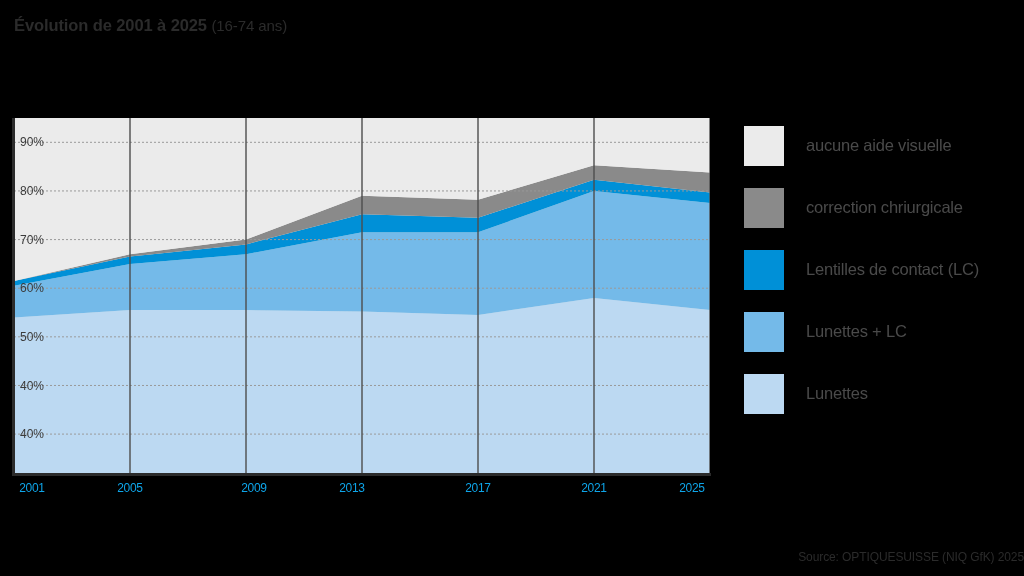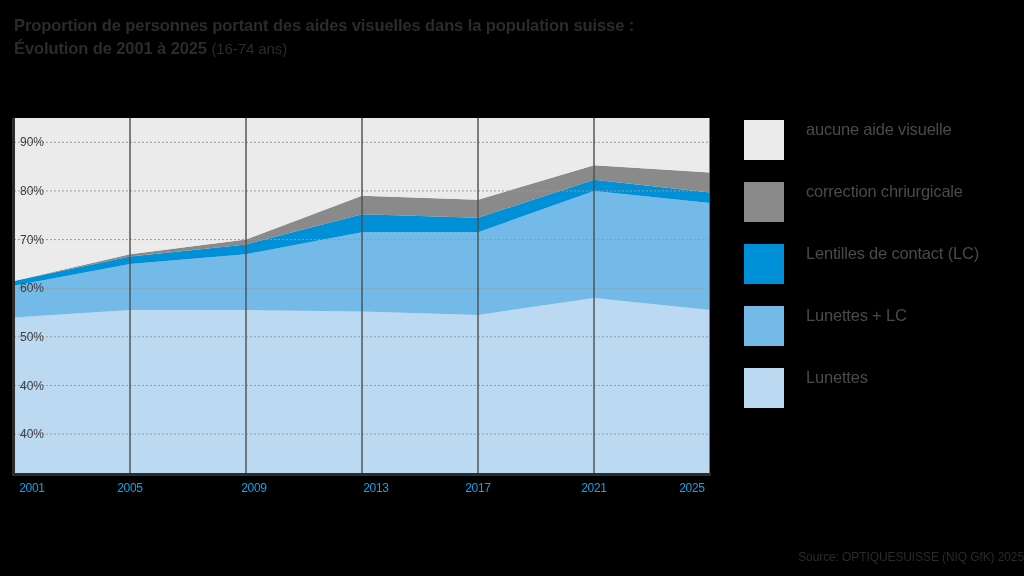--- a/index.html
+++ b/index.html
@@ -81,21 +81,21 @@
   }
 
   
   .legend {
     position:absolute;
     left:744px; top:120px;
     width:280px;
   }
   .legend-row {
     display:flex;
-    align-items:flex-start;
+    align-items:center;
     height:51px;
     margin-bottom:11px;
   }
   .legend-swatch {
     width:40px; height:40px;
     flex:0 0 40px;
   }
   .legend-label {
     margin-left:22px;
     font-size:16.5px;
@@ -113,21 +113,20 @@
     white-space:nowrap;
     letter-spacing:-0.1px;
   }
 </style>
 </head>
 <body>
 
 <div class="page">
 
   <div class="title-block">
-    <div class="title-line1">Proportion de personnes portant des aides visuelles dans la population suisse :</div>
     <div class="title-line2">
       <span>Évolution de 2001 à 2025</span>
       <span class="sub">(16-74 ans)</span>
     </div>
   </div>
 
   <div class="chart-wrap">
     <div class="plot">
       <svg id="chart-svg" viewBox="0 0 696 355" preserveAspectRatio="none">
           <path d="M0.00,199.38 L116.00,192.09 L232.00,192.09 L348.00,193.55 L464.00,196.95 L580.00,179.93 L696.00,192.09 L696.00,461.99 L580.00,461.99 L464.00,461.99 L348.00,461.99 L232.00,461.99 L116.00,461.99 L0.00,461.99 Z" fill="#bcd9f2"></path>
@@ -161,21 +160,21 @@
       </div>
   </div>
 
   <div class="axis-left"></div>
   <div class="axis-bottom"></div>
 
   <div class="xlabels" id="xlabels">
       <div class="xlabel" style="left: 32px;">2001</div>
       <div class="xlabel" style="left: 130px;">2005</div>
       <div class="xlabel" style="left: 246px; margin-left: 8px;">2009</div>
-      <div class="xlabel" style="left: 376px;">2013</div>
+      <div class="xlabel" style="left: 352px;">2013</div>
       <div class="xlabel" style="left: 478px;">2017</div>
       <div class="xlabel" style="left: 594px;">2021</div>
       <div class="xlabel" style="left: 692px;">2025</div>
     </div>
 
   <div class="legend" id="legend">
       <div class="legend-row">
         <span class="legend-swatch" style="background: rgb(235, 235, 235);"></span>
         <span class="legend-label">aucune aide visuelle</span>
       </div>

